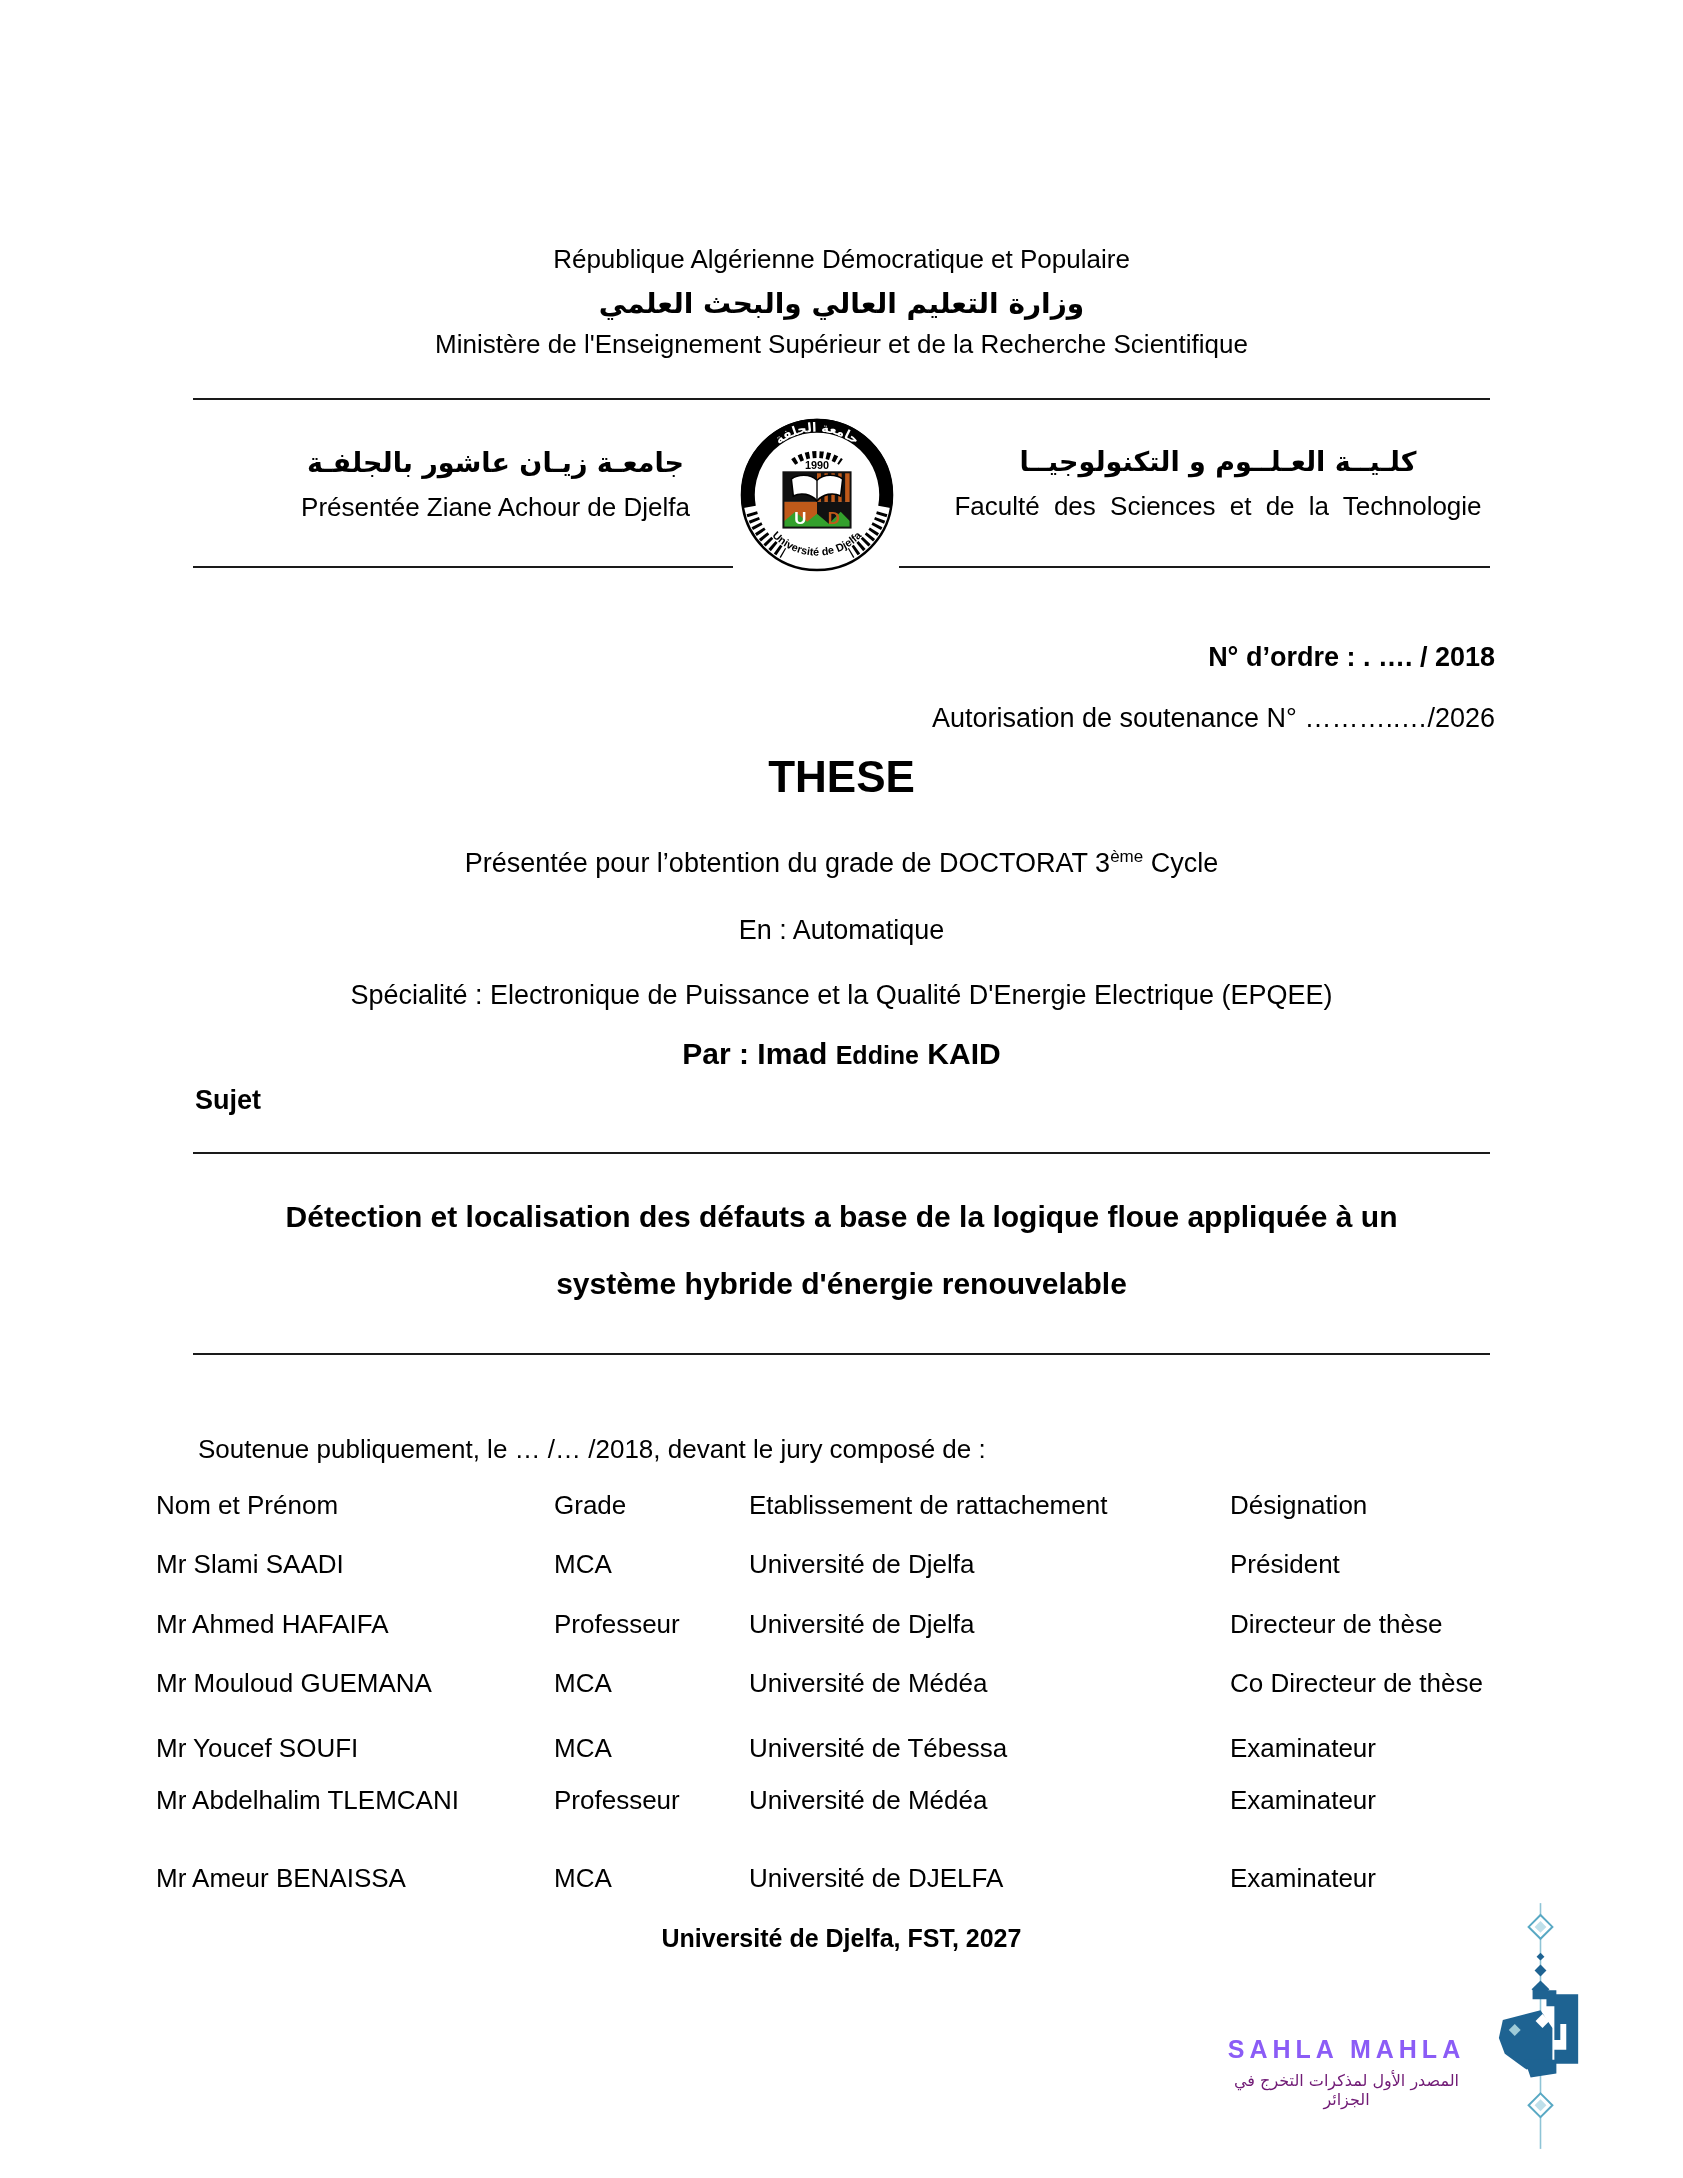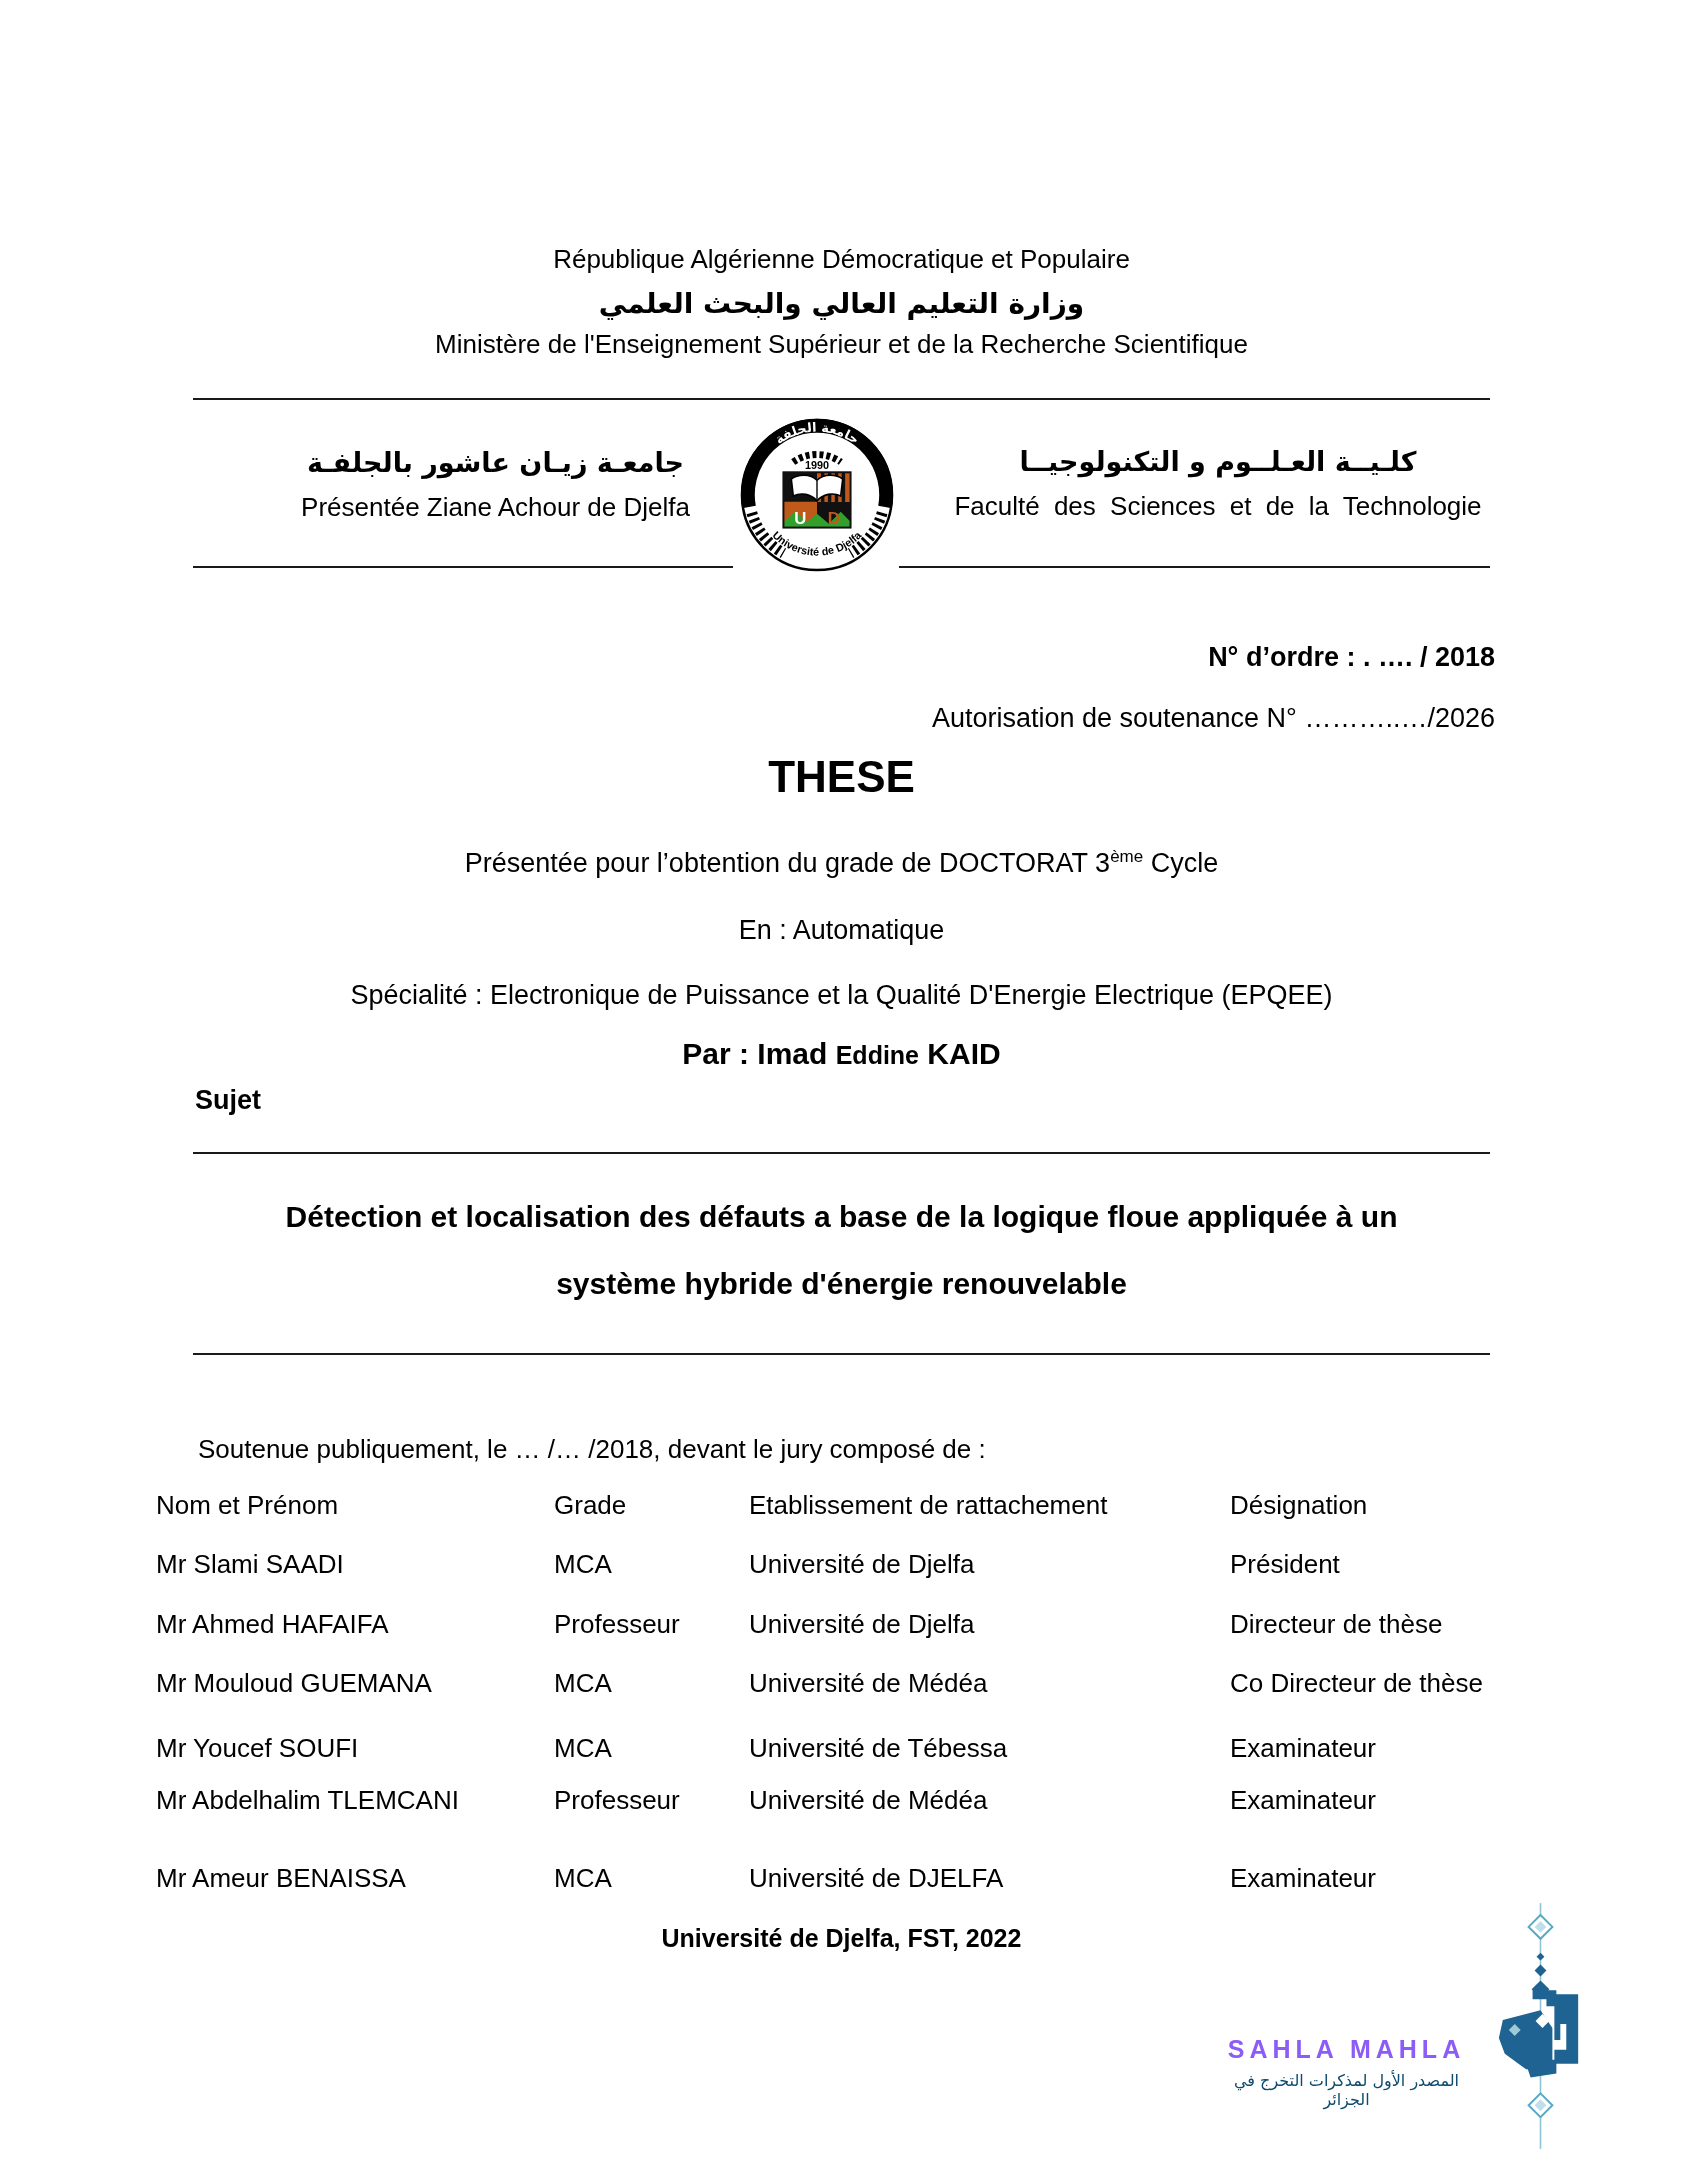--- a/index.html
+++ b/index.html
@@ -172,24 +172,24 @@
       <span class="c4">Examinateur</span>
     </div>
     <div class="jrow r5">
       <span class="c1">Mr Ameur BENAISSA</span>
       <span class="c2">MCA</span>
       <span class="c3">Université de DJELFA</span>
       <span class="c4">Examinateur</span>
     </div>
   </div>
 
-  <div class="abs ctr footerline">Université de Djelfa, FST, 2022</div>
+  <div class="abs ctr footerline">Université de Djelfa, FST, 2027</div>
 
   <div class="brand" style="color:#8b5cf6;">SAHLA MAHLA</div>
-  <div class="tagline" style="color:#0c4a6e;" dir="rtl">المصدر الأول لمذكرات التخرج في الجزائر</div>
+  <div class="tagline" style="color:#701a75;" dir="rtl">المصدر الأول لمذكرات التخرج في الجزائر</div>
   <svg class="abs" style="left:1485px;top:1903px;" width="111" height="246" viewBox="0 0 112 248">
     <line x1="56" y1="0" x2="56" y2="248" stroke="#8ec4d6" stroke-width="1.6"></line>
 
     <path d="M56 12 L68 24 L56 36 L44 24 Z" fill="#ffffff" stroke="#59a9c4" stroke-width="2"></path>
     <path d="M56 18 L62 24 L56 30 L50 24 Z" fill="#bfe0ea"></path>
 
     <path d="M56 50 L60 54 L56 58 L52 54 Z" fill="#1e6392"></path>
     <path d="M56 62 L62 68 L56 74 L50 68 Z" fill="#1e6392"></path>
     <path d="M56 78 L65 87 L56 96 L47 87 Z" fill="#1e6392"></path>
 

